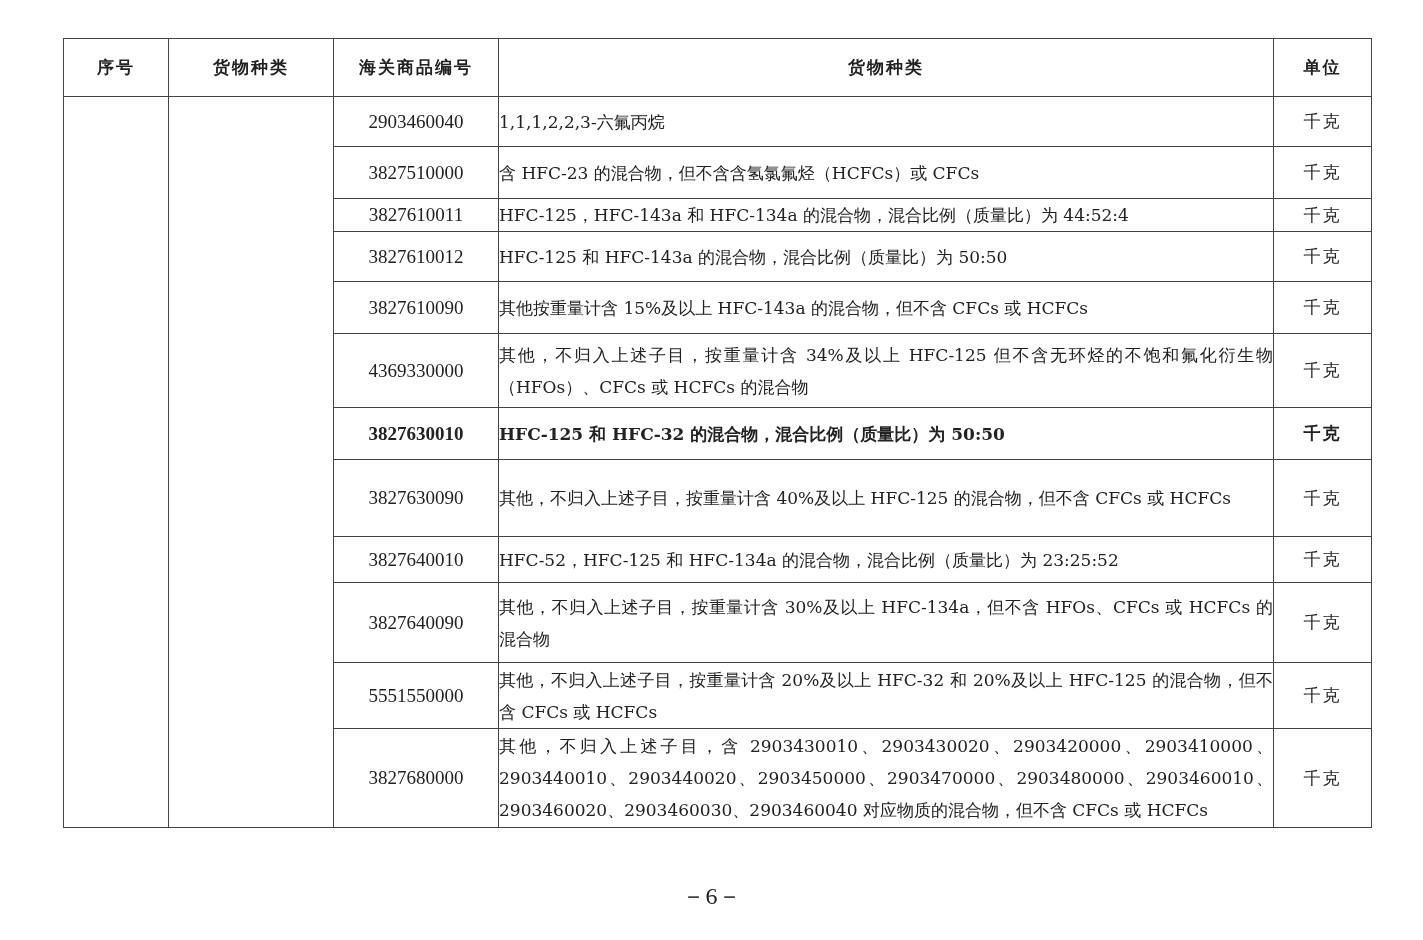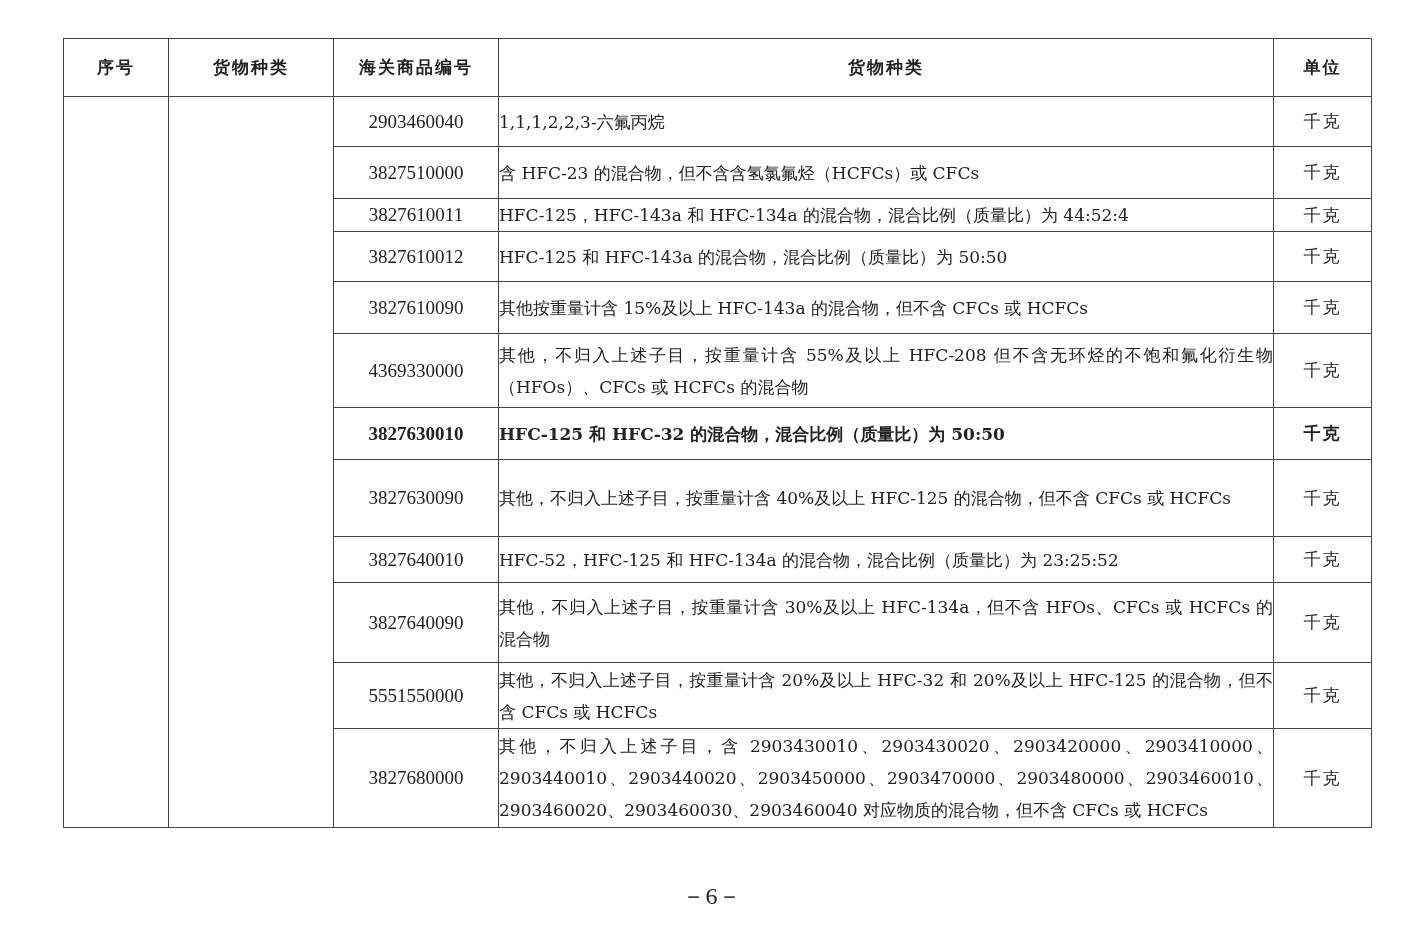--- a/index.html
+++ b/index.html
@@ -81,21 +81,21 @@
         <td class="name">HFC-125 和 HFC-143a 的混合物，混合比例（质量比）为 50:50</td>
         <td class="unit">千克</td>
       </tr>
       <tr style="height: 52px;">
         <td class="code">3827610090</td>
         <td class="name">其他按重量计含 15%及以上 HFC-143a 的混合物，但不含 CFCs 或 HCFCs</td>
         <td class="unit">千克</td>
       </tr>
       <tr style="height: 74px;">
         <td class="code">4369330000</td>
-        <td class="name">其他，不归入上述子目，按重量计含 55%及以上 HFC-208 但不含无环烃的不饱和氟化衍生物（HFOs）、CFCs 或 HCFCs 的混合物</td>
+        <td class="name">其他，不归入上述子目，按重量计含 34%及以上 HFC-125 但不含无环烃的不饱和氟化衍生物（HFOs）、CFCs 或 HCFCs 的混合物</td>
         <td class="unit">千克</td>
       </tr>
       <tr style="height: 52px; font-weight: bold;">
         <td class="code">3827630010</td>
         <td class="name">HFC-125 和 HFC-32 的混合物，混合比例（质量比）为 50:50</td>
         <td class="unit">千克</td>
       </tr>
       <tr style="height: 77px;">
         <td class="code">3827630090</td>
         <td class="name">其他，不归入上述子目，按重量计含 40%及以上 HFC-125 的混合物，但不含 CFCs 或 HCFCs</td>

